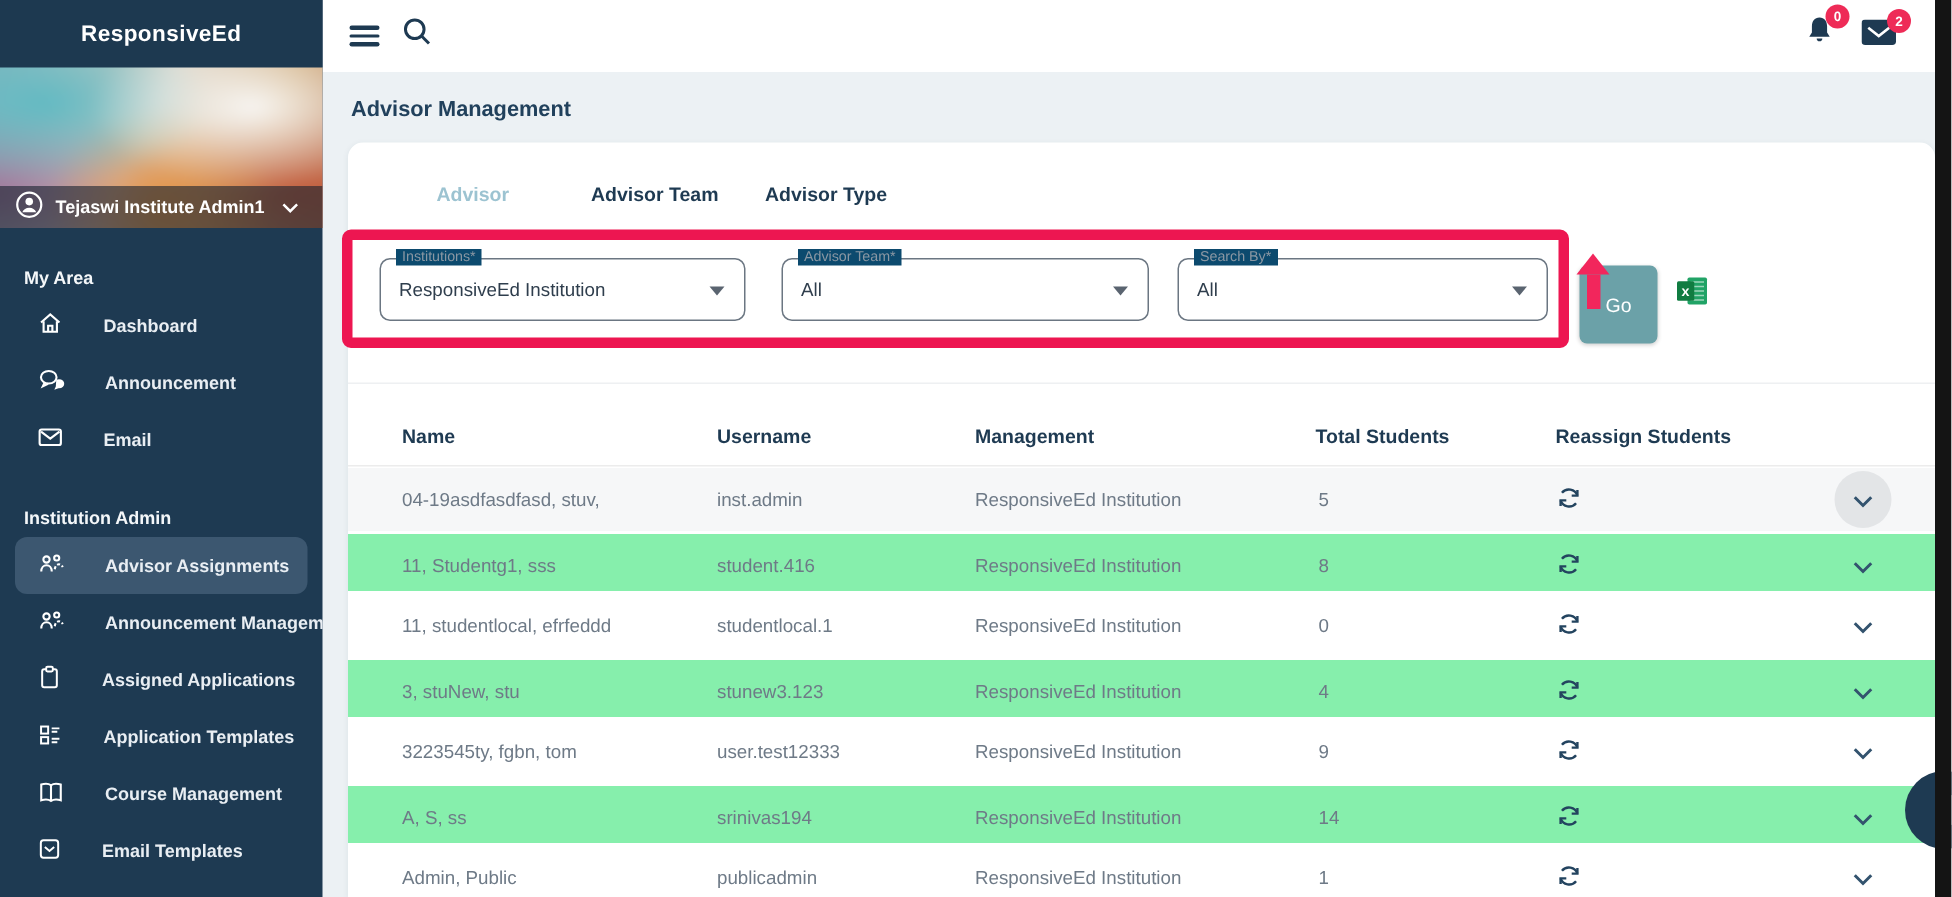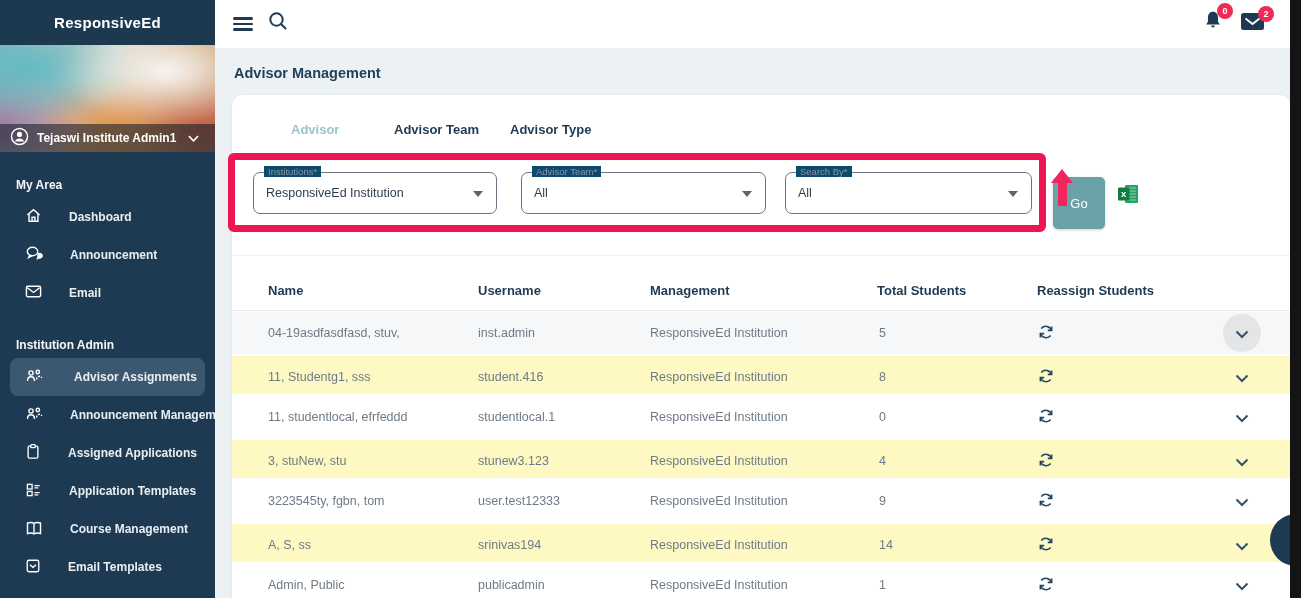--- a/index.html
+++ b/index.html
@@ -21,21 +21,21 @@
       radial-gradient(ellipse at 88% 70%, rgba(195,85,55,.85), transparent 40%),
       radial-gradient(ellipse at 4% 72%, rgba(160,70,130,.6), transparent 42%),
       linear-gradient(115deg,#7fb3bd,#d9d3c6 45%,#c9a069 72%,#b06a4c); }
   .user-row { position:absolute; left:0; right:0; bottom:0; height:28px; background:rgba(24,33,46,.6);
     display:flex; align-items:center; gap:8px; padding:0 10px; font-size:12px; font-weight:bold; }
   .user-row .chev { margin-left:4px; }
   .side-section { margin-top:26px; }
   .side-section-label { padding:0 5px 6px 16px; font-size:12px; font-weight:bold; color:#f4f7f9;margin-top:16px; }
   .side-item { height:38px; display:flex; align-items:center; gap:27px; padding-left:25px; padding-right:8px;
     font-size:12px; font-weight:bold; color:#e9eef3; white-space:nowrap; overflow:hidden; cursor:pointer; }
-  .side-item.active { background:#3c5770; border-radius:8px; margin:0 10px; padding-left:15px;justify-content:space-between; }
+  .side-item.active { background:#3c5770; border-radius:8px; margin:0 10px; padding-left:15px; }
   .side-item svg { flex:0 0 auto; }
 
   
   .topbar { position:absolute; left:215px; top:0; width:1086px; height:48px; background:#fff; z-index:5; }
   .hamburger { position:absolute; left:18px; top:14px; width:20px; cursor:pointer; }
   .hamburger div { height:2.5px; background:#1e3a52; margin:3px 0; border-radius:2px; }
   .search-btn { position:absolute; left:52px; top:10px; cursor:pointer; }
   .icon-badge-wrap { position:absolute; top:10px; cursor:pointer; }
   .badge { position:absolute; top:-7px; right:-10px; min-width:16px; height:16px; border-radius:8px; background:#ee2b57;
     color:#fff; font-size:9px; font-weight:bold; display:flex; align-items:center; justify-content:center; padding:0 4px; }
@@ -73,21 +73,21 @@
   .annotation-arrow .head { width:0; height:0; border-left:11px solid transparent; border-right:11px solid transparent;
     border-bottom:14px solid #f2265c; }
   .annotation-arrow .stem { width:9px; height:23px; background:#f2265c; margin:0 auto; }
 
   
   .thead { position:absolute; left:0; right:0; top:176px; height:40px; border-bottom:1px solid #ececec; }
   .th { position:absolute; top:0; line-height:40px; font-size:13px; font-weight:bold; color:#1e3a52; }
   .rows { position:absolute; left:0; right:0; top:217px; }
   .row { position:relative; height:42px; font-size:12.5px; color:#6e7a87; }
   .row.hovered { background:#f6f7f8; }
-  .row.alt { background:#fef9c3; border-top:2px solid #fff; border-bottom:2px solid #fff; }
+  .row.alt { background:#86efac; border-top:2px solid #fff; border-bottom:2px solid #fff; }
   .cell { position:absolute; top:0; line-height:42px; white-space:nowrap; }
   .c-name{left:36px;} .c-user{left:246px;} .c-inst{left:418px;} .c-total{left:647px;}
   .c-reassign { left:806px; top:12px; line-height:normal; cursor:pointer; }
   .c-chevron { left:1003px; top:16px; line-height:normal; cursor:pointer; }
   .chev-circle { position:absolute; left:991px; top:2px; width:38px; height:38px; border-radius:50%; background:#e3e5e7; }
 
   
   .fab { position:absolute; left:1270px; top:514px; width:52px; height:52px; border-radius:50%; background:#1e3a52; z-index:40; }
   .fab .hole { position:absolute; left:22px; top:16px; width:20px; height:20px; border-radius:50%; background:#fff; }
 </style>

